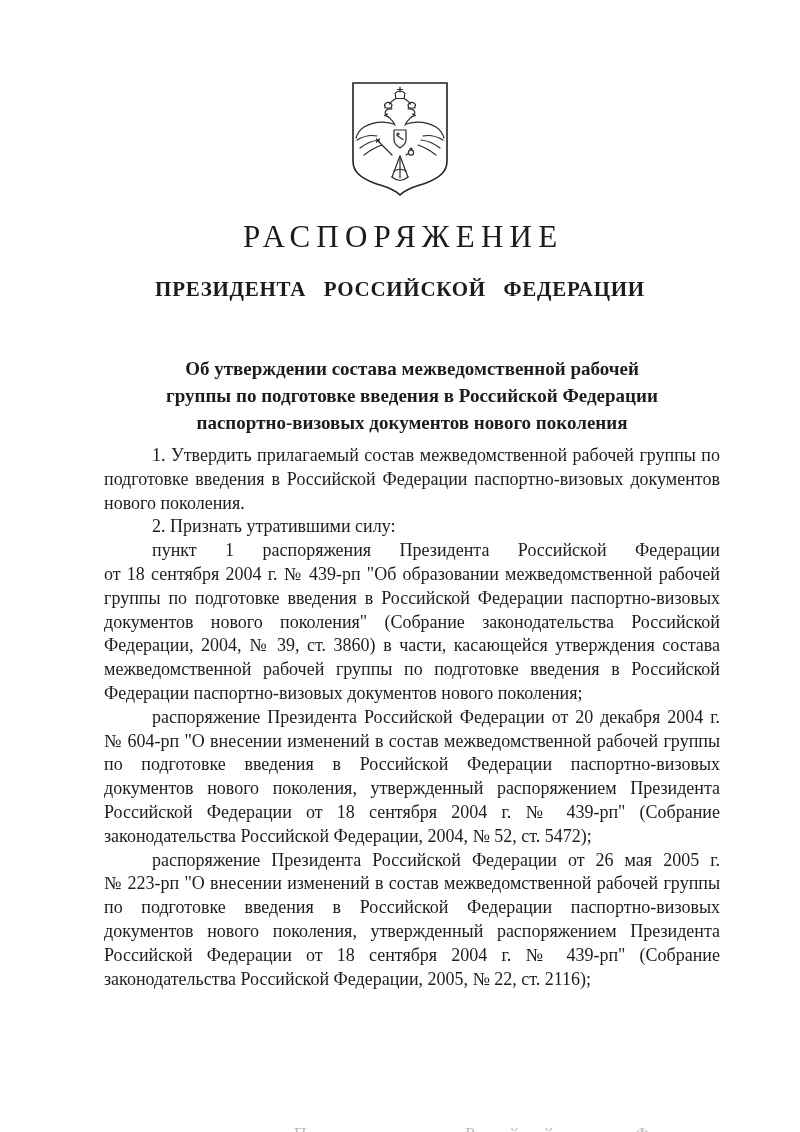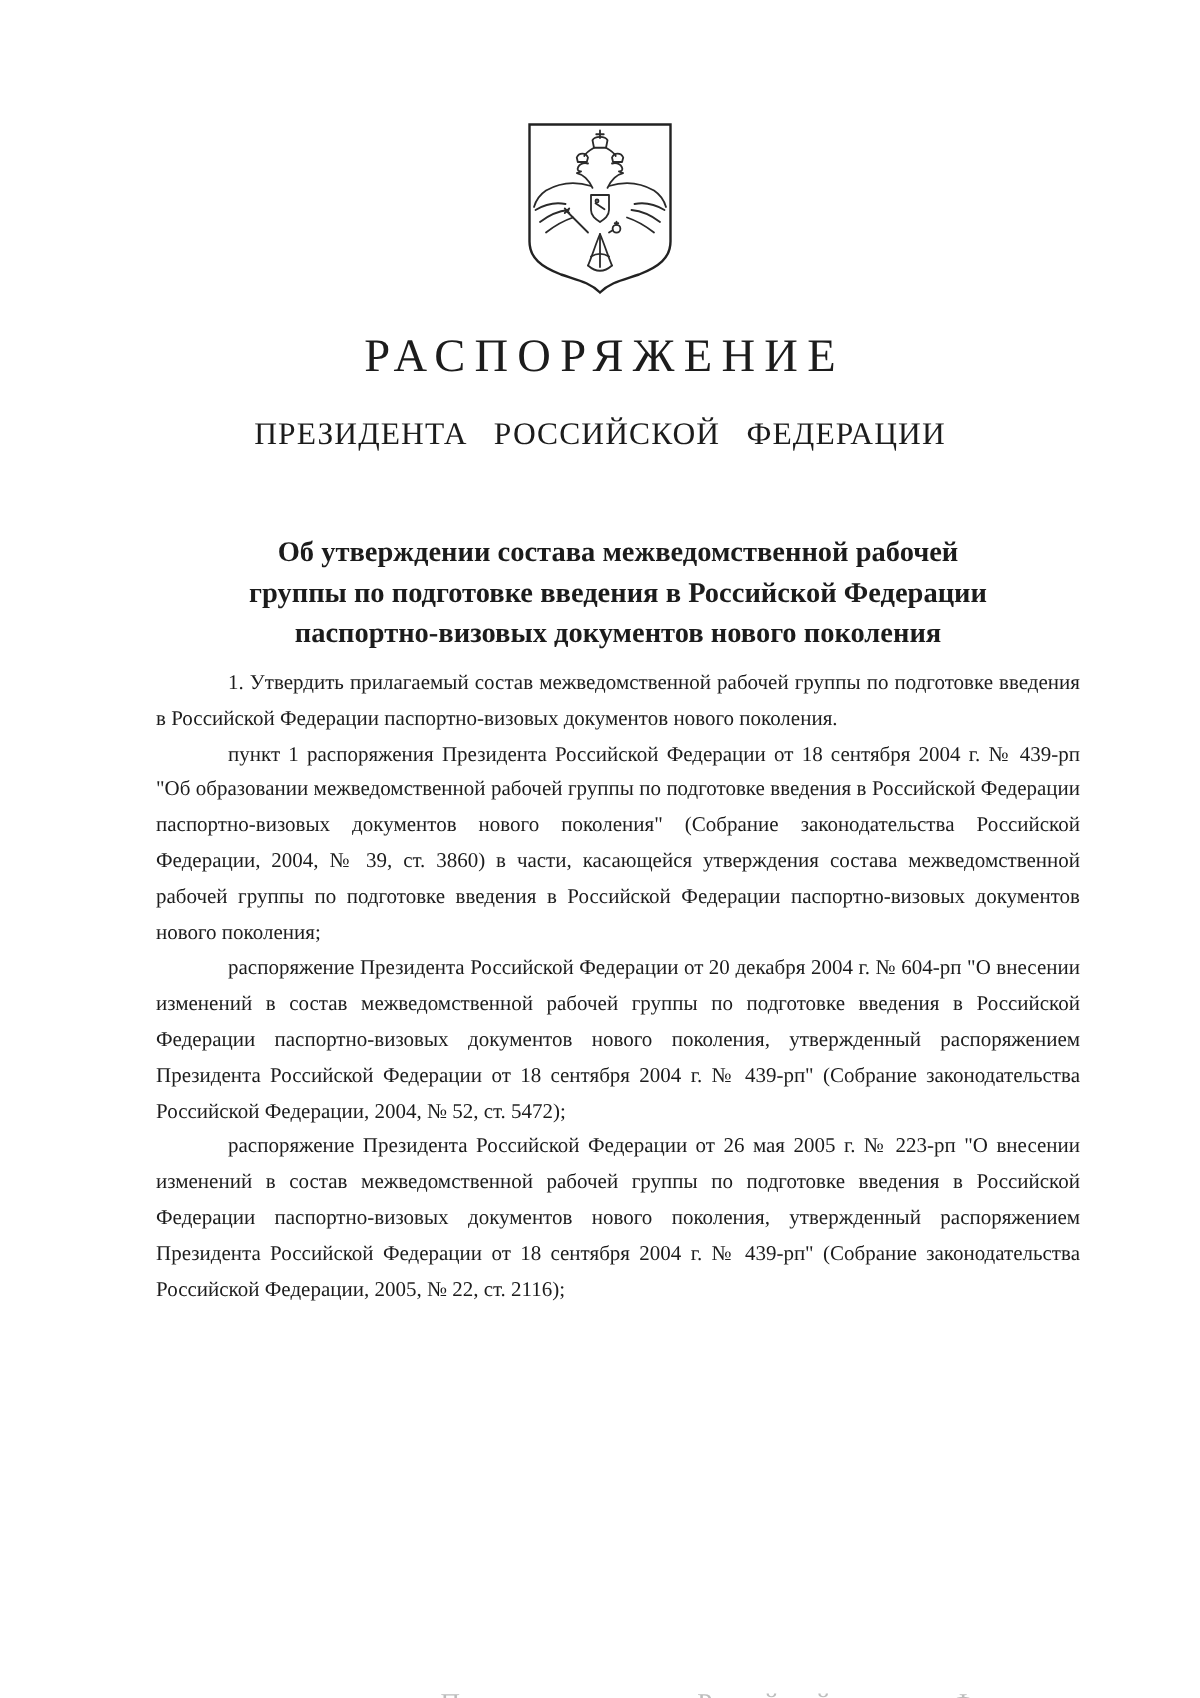--- a/index.html
+++ b/index.html
@@ -37,38 +37,39 @@
   .issuer {
     position: absolute;
     top: 277px;
     left: 0;
     width: 100%;
     text-align: center;
     font-size: 21px;
     letter-spacing: 0.035em;
     word-spacing: 0.55em;
     white-space: nowrap;
+    font-weight: bold;
   }
   .subject {
     position: absolute;
     top: 343px;
     left: 140px;
     width: 520px;
     margin: 12px;
     text-align: center;
     font-size: 19px;
     font-weight: 700;
     line-height: 27px;
   }
   .body-block {
     position: absolute;
     top: 444px;
     left: 104px;
     width: 616px;
-    font-size: 14px;
+    font-size: 18px;
     line-height: 23.8px;
     text-align: justify;
   }
   .para { margin: 0; text-indent: 48px; }
   .cut-line {
     position: absolute;
     top: 1124px;
     left: 104px;
     width: 616px;
     height: 8px;
@@ -124,20 +125,21 @@
   </div>
 
   <h1 class="doc-type">РАСПОРЯЖЕНИЕ</h1>
 
   <div class="issuer">ПРЕЗИДЕНТА  РОССИЙСКОЙ  ФЕДЕРАЦИИ</div>
 
   <h2 class="subject">Об утверждении состава межведомственной рабочей группы по подготовке введения в Российской Федерации паспортно-визовых документов нового поколения</h2>
 
   <div class="body-block">
       <p class="para">1.&nbsp;Утвердить прилагаемый состав межведомственной рабочей группы по подготовке введения в Российской Федерации паспортно-визовых документов нового поколения.</p>
+      <p class="para">2.&nbsp;Признать утратившими силу:</p>
       <p class="para">пункт 1 распоряжения Президента Российской Федерации от&nbsp;18&nbsp;сентября&nbsp;2004&nbsp;г. №&nbsp;439-рп "Об образовании межведомственной рабочей группы по подготовке введения в Российской Федерации паспортно-визовых документов нового поколения" (Собрание законодательства Российской Федерации, 2004, №&nbsp;39, ст.&nbsp;3860) в части, касающейся утверждения состава межведомственной рабочей группы по подготовке введения в Российской Федерации паспортно-визовых документов нового поколения;</p>
       <p class="para">распоряжение Президента Российской Федерации от&nbsp;20&nbsp;декабря&nbsp;2004&nbsp;г. №&nbsp;604-рп "О внесении изменений в состав межведомственной рабочей группы по подготовке введения в Российской Федерации паспортно-визовых документов нового поколения, утвержденный распоряжением Президента Российской Федерации от&nbsp;18&nbsp;сентября&nbsp;2004&nbsp;г. №&nbsp;439-рп" (Собрание законодательства Российской Федерации, 2004, №&nbsp;52, ст.&nbsp;5472);</p>
       <p class="para">распоряжение Президента Российской Федерации от&nbsp;26&nbsp;мая&nbsp;2005&nbsp;г. №&nbsp;223-рп "О внесении изменений в состав межведомственной рабочей группы по подготовке введения в Российской Федерации паспортно-визовых документов нового поколения, утвержденный распоряжением Президента Российской Федерации от&nbsp;18&nbsp;сентября&nbsp;2004&nbsp;г. №&nbsp;439-рп" (Собрание законодательства Российской Федерации, 2005, №&nbsp;22, ст.&nbsp;2116);</p>
     </div>
 
   <div class="cut-line">распоряжение Президента Российской Федерации</div>
 
 </div>
 
 </body></html>

